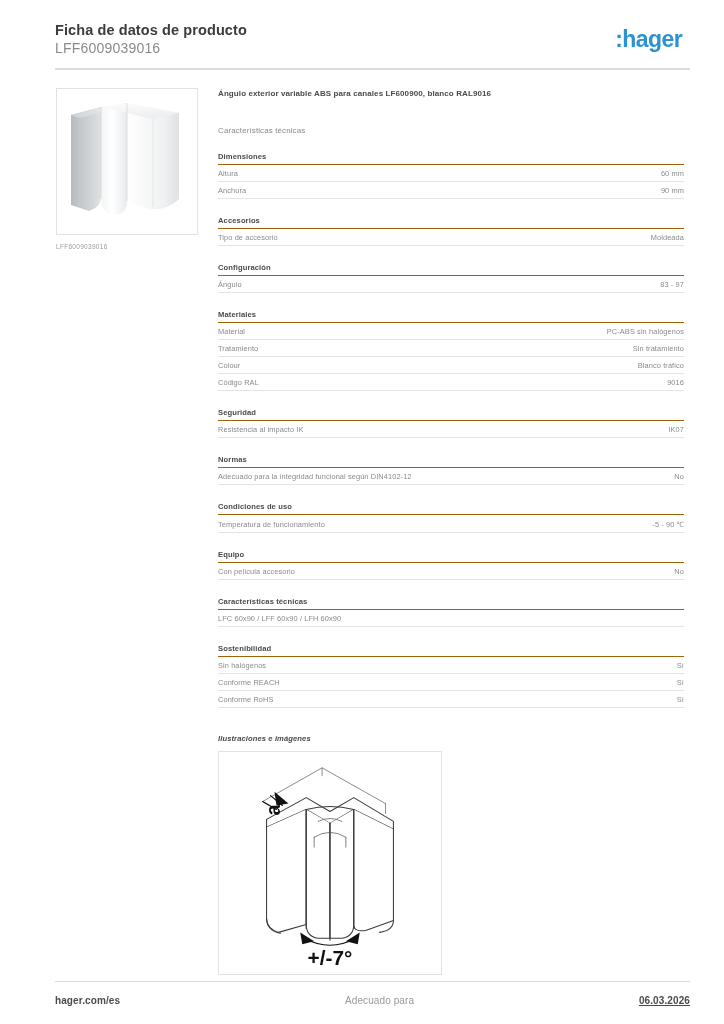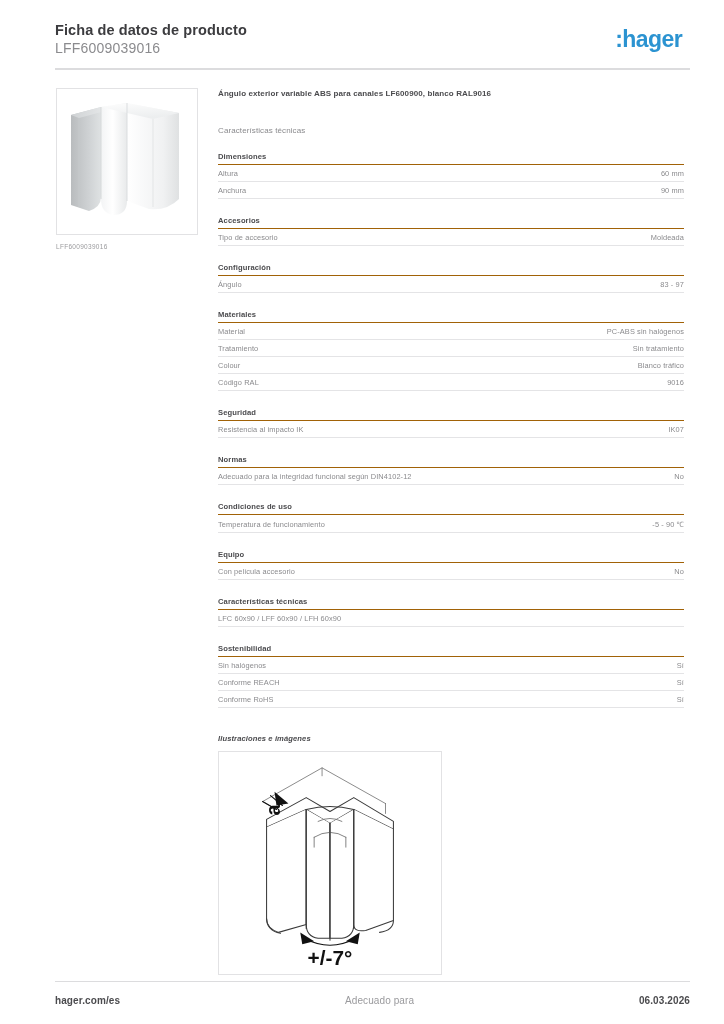--- a/index.html
+++ b/index.html
@@ -89,21 +89,21 @@
     position: absolute; left: 55px; bottom: 42px; width: 635px;
     height: 1px; background: #dcdcde;
   }
   .footer {
     position: absolute; left: 55px; bottom: 18px; width: 635px;
     display: flex; justify-content: space-between; align-items: baseline;
     font-size: 10px; letter-spacing: .1px;
   }
   .f-left { font-weight: bold; color: #4b4b4e; }
   .f-center { color: #9a9a9d; }
-  .f-right { font-weight: bold; color: #4b4b4e; }
+  .f-right { font-weight: bold; color: #4b4b4e; text-decoration: underline; }
 </style>
 </head>
 <body>
 
 <div class="page">
 
   <div class="header">
     <div class="title-block">
       <div class="doc-title">Ficha de datos de producto</div>
       <div class="doc-subtitle">LFF6009039016</div>

